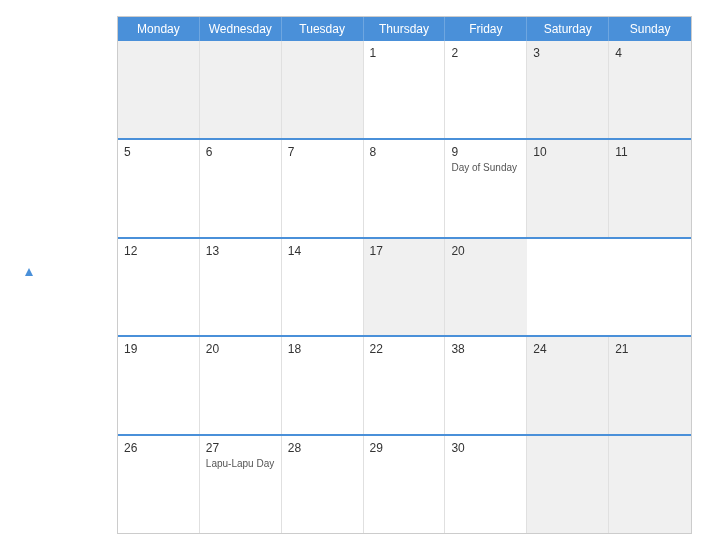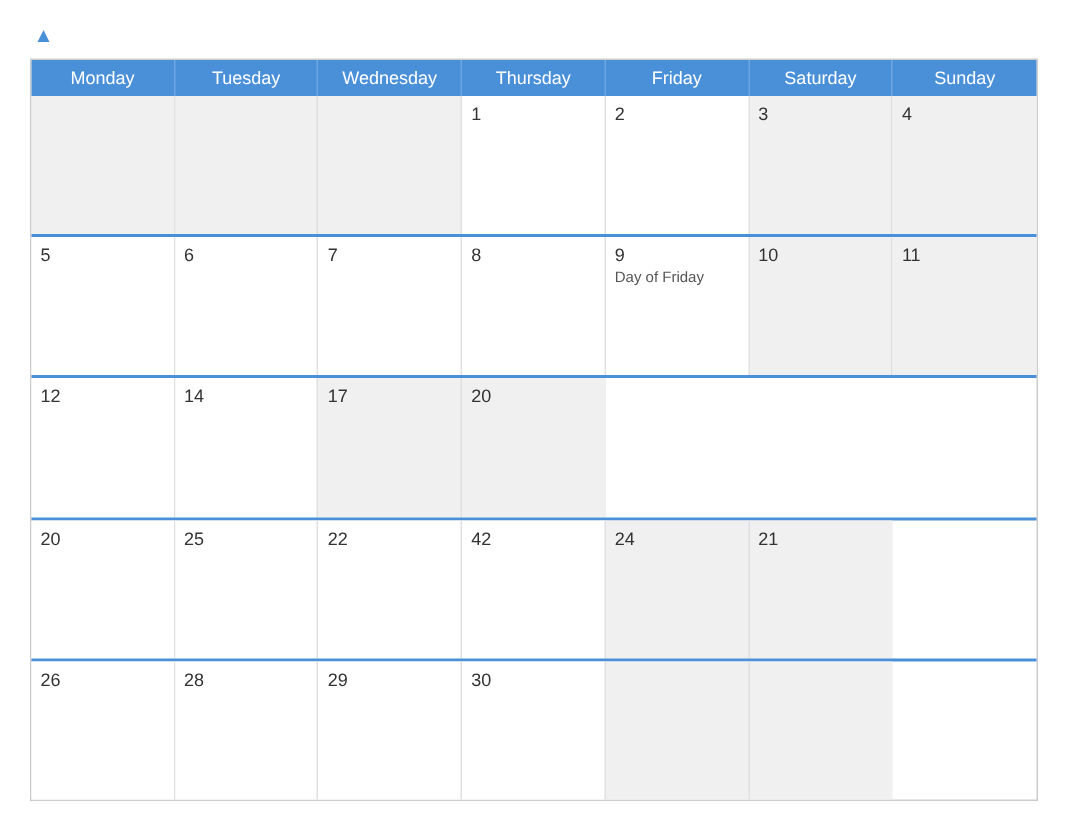--- a/index.html
+++ b/index.html
@@ -8,21 +8,21 @@
       height: 550px;
       font-family: Arial, sans-serif;
       background: #fff;
       overflow: hidden;
     }
     .page {
       width: 712px;
       height: 550px;
       padding: 16px 20px;
       display: flex;
-      flex-direction: column;
+      flex-direction: row;
     }
     
     .header {
       display: flex;
       align-items: center;
       justify-content: space-between;
       margin-bottom: 10px;
     }
     .logo {
       display: flex;
@@ -117,22 +117,22 @@
       </div>
     </div>
     <h1 class="month-title"></h1>
     <div class="country"></div>
   </div>
 
   <div class="calendar">
 
     <div class="day-headers">
     <div class="day-header">Monday</div>
+        <div class="day-header">Wednesday</div>
         <div class="day-header">Tuesday</div>
-        <div class="day-header">Wednesday</div>
         <div class="day-header">Thursday</div>
         <div class="day-header">Friday</div>
         <div class="day-header">Saturday</div>
         <div class="day-header">Sunday</div>
       </div>
 
     <div class="weeks">
     <div class="week-row">
           <div class="day-cell shaded"></div>
           <div class="day-cell shaded"></div>
@@ -158,66 +158,76 @@
             <span class="day-number">6</span>
           </div>
           <div class="day-cell">
             <span class="day-number">7</span>
           </div>
           <div class="day-cell">
             <span class="day-number">8</span>
           </div>
           <div class="day-cell">
             <span class="day-number">9</span>
-            <span class="day-event">Day of Friday</span>
+            <span class="day-event">Day of Sunday</span>
           </div>
           <div class="day-cell shaded">
             <span class="day-number">10</span>
           </div>
           <div class="day-cell shaded">
             <span class="day-number">11</span>
           </div>
         </div>
         <div class="week-row">
           <div class="day-cell">
             <span class="day-number">12</span>
           </div>
           <div class="day-cell">
+            <span class="day-number">13</span>
+          </div>
+          <div class="day-cell">
             <span class="day-number">14</span>
           </div>
           <div class="day-cell shaded">
             <span class="day-number">17</span>
           </div>
           <div class="day-cell shaded">
             <span class="day-number">20</span>
           </div>
         </div>
         <div class="week-row">
           <div class="day-cell">
+            <span class="day-number">19</span>
+          </div>
+          <div class="day-cell">
             <span class="day-number">20</span>
           </div>
           <div class="day-cell">
-            <span class="day-number">25</span>
+            <span class="day-number">18</span>
           </div>
           <div class="day-cell">
             <span class="day-number">22</span>
           </div>
           <div class="day-cell">
-            <span class="day-number">42</span>
+            <span class="day-number">38</span>
           </div>
           <div class="day-cell shaded">
             <span class="day-number">24</span>
           </div>
           <div class="day-cell shaded">
             <span class="day-number">21</span>
           </div>
         </div>
         <div class="week-row">
           <div class="day-cell">
             <span class="day-number">26</span>
+          </div>
+          <div class="day-cell">
+            <span class="day-number">27</span>
+            <span class="day-event">Lapu-Lapu Day</span>
           </div>
           <div class="day-cell">
             <span class="day-number">28</span>
           </div>
           <div class="day-cell">
             <span class="day-number">29</span>
           </div>
           <div class="day-cell">
             <span class="day-number">30</span>
           </div>

